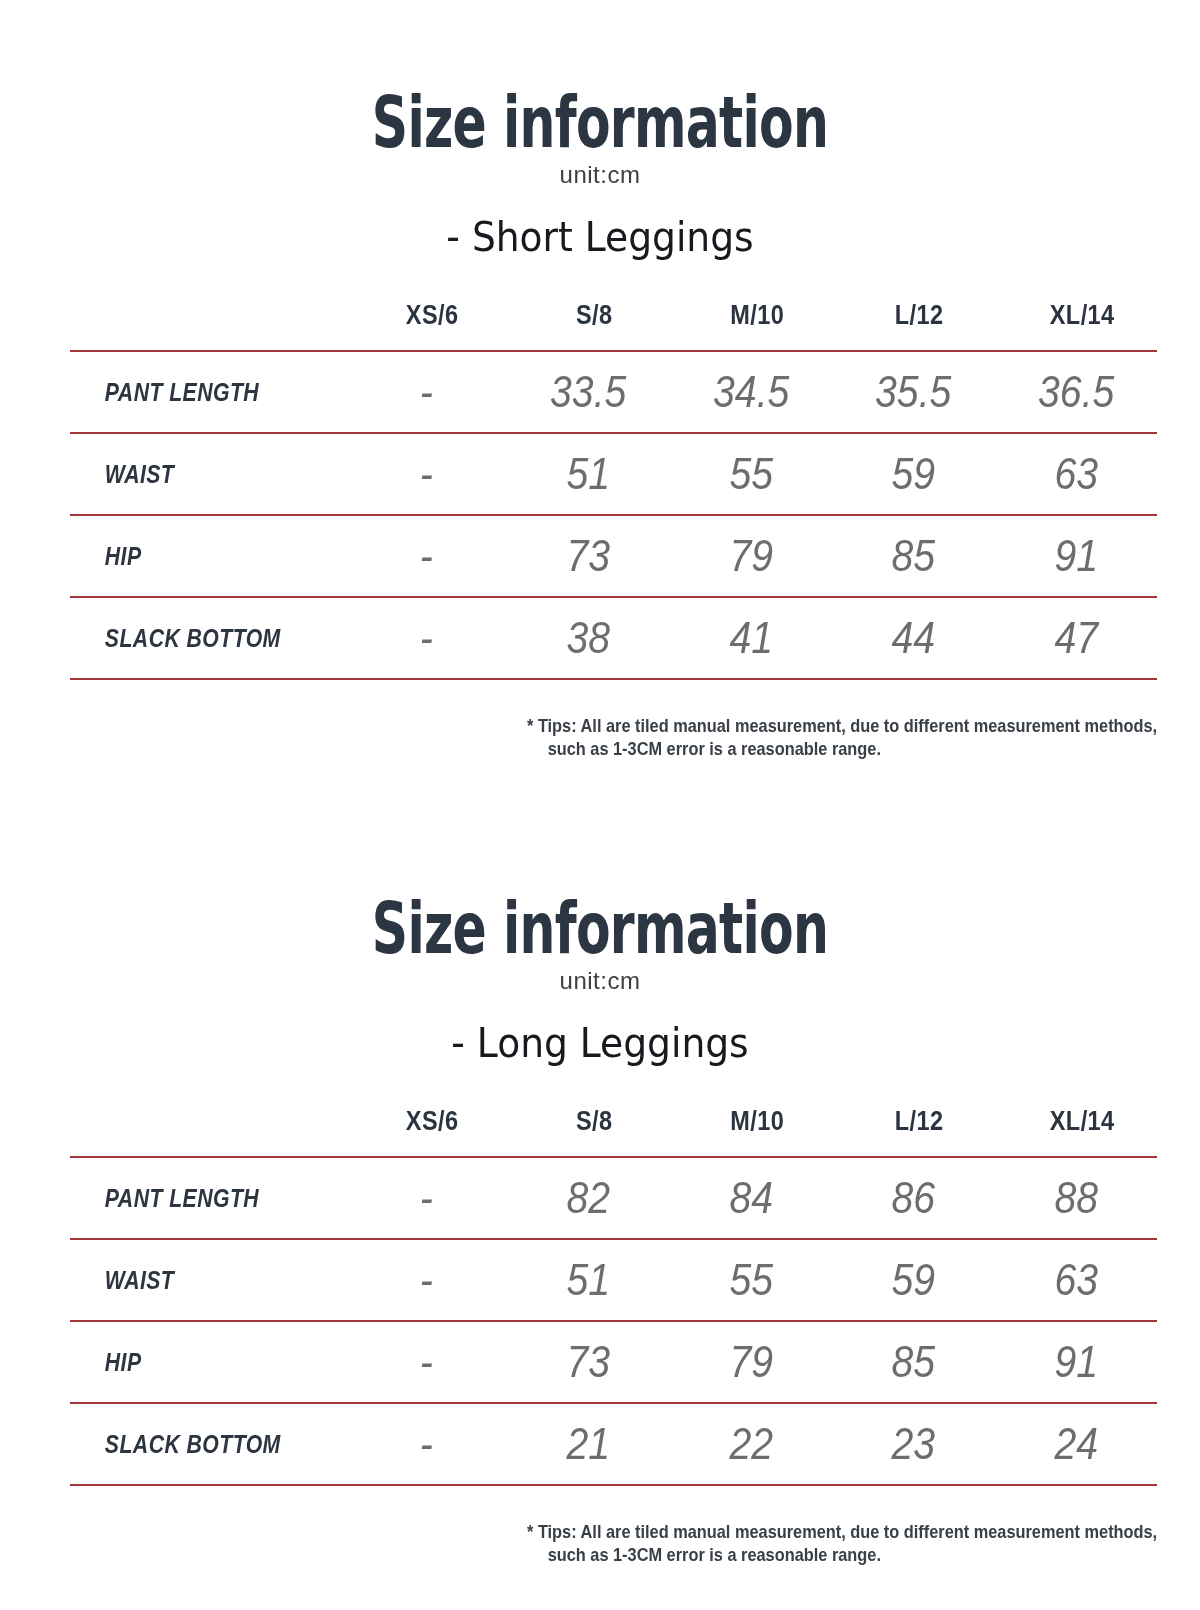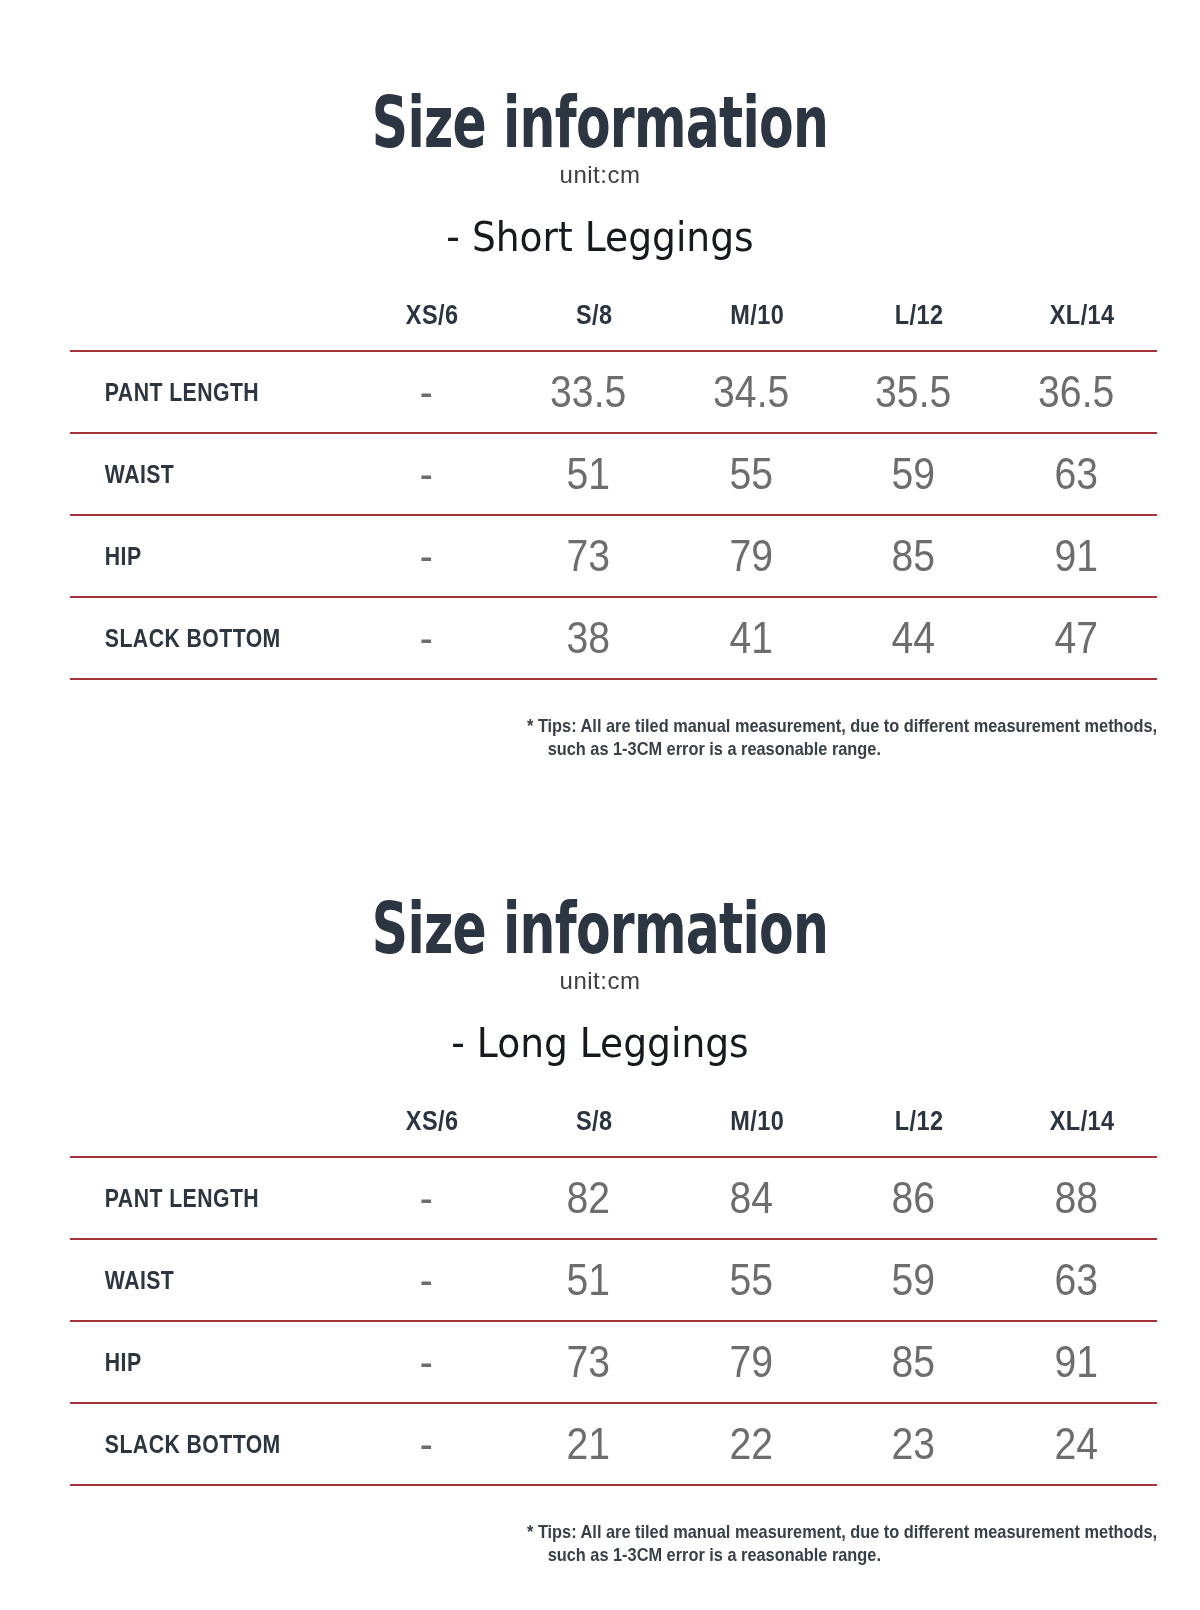--- a/index.html
+++ b/index.html
@@ -33,21 +33,21 @@
     transform:scaleX(0.94); transform-origin:50% 50%;
     white-space:nowrap;
   }
 
   .tbl { margin-top:18px; margin-left:70px; width:1087px; }
   .t-row {
     display:grid; grid-template-columns:275px repeat(5, 1fr);
     border-bottom:2px solid #a5343c;
   }
   .t-head { height:70px;gap:12px; }
-  .t-body { height:80px; }
+  .t-body { height:80px;font-style:italic; }
   .cell {
     display:flex; align-items:center; justify-content:center;
     transform:scaleX(0.87); transform-origin:50% 50%;
     white-space:nowrap;
   }
   .cell.hd { font-size:27px; font-weight:700; color:#2b3440; letter-spacing:0.5px; }
   .cell.lbl {
     justify-content:flex-start; padding-left:41px;
     transform:scaleX(0.85); transform-origin:0 50%;
     font-size:25px; font-weight:700; color:#2d3540; letter-spacing:0.5px;

